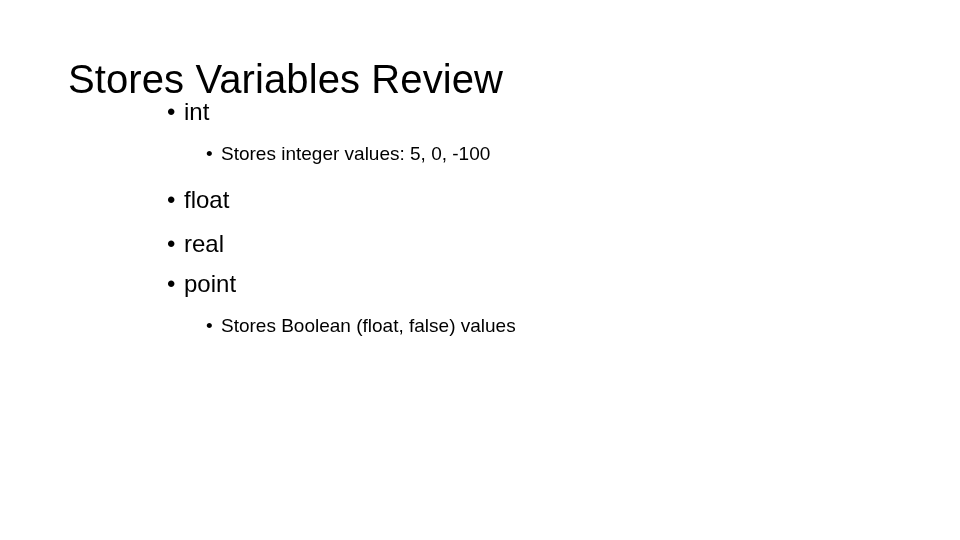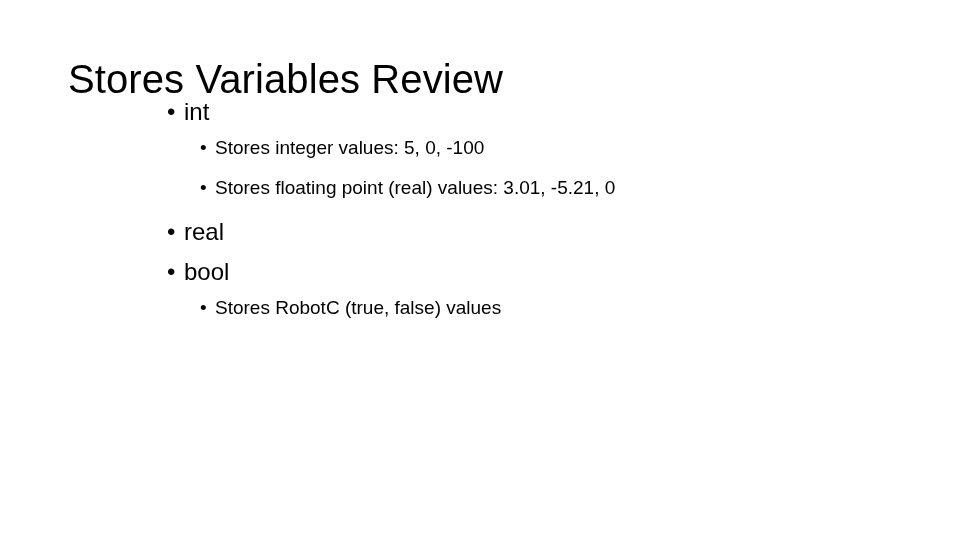--- a/index.html
+++ b/index.html
@@ -43,21 +43,21 @@
     position: relative;
     margin: 0;
     padding: 0 0 0 167px;
     height: 36px;
     font-size: 24px;
     line-height: 32px;
     white-space: nowrap;
   }
   .bullet-l2 {
     position: relative;
-    margin: 0;
+    margin: 6px;
     padding: 0 0 0 200px;
     height: 36px;
     font-size: 19px;
     line-height: 32px;
     white-space: nowrap;
   }
   .bullet-l1 .dot,
   .bullet-l2 .dot {
     display: inline-block;
   }
@@ -93,41 +93,41 @@
         <span class="dot">•</span><span class="txt">int</span>
       </div>
       <div class="bullet-l2">
         <span class="dot">•</span><span class="txt">Stores integer values: 5, 0, -100</span>
       </div>
     </div>
 
     <div class="spacer-4"></div>
 
     <div class="group">
-      <div class="bullet-l2">
-        <span class="dot">•</span><span class="txt">Stores floating point (real) values: 3.01, -5.21, 0</span>
+      <div class="bullet-l1">
+        <span class="dot">•</span><span class="txt">float</span>
       </div>
     </div>
 
     <div class="spacer-4"></div>
 
 
     <div class="spacer-4"></div>
 
     <div class="group">
       <div class="bullet-l1">
         <span class="dot">•</span><span class="txt">real</span>
       </div>
     </div>
 
     <div class="spacer-4"></div>
 
     <div class="group">
       <div class="bullet-l1">
-        <span class="dot">•</span><span class="txt">bool</span>
+        <span class="dot">•</span><span class="txt">point</span>
       </div>
       <div class="bullet-l2">
-        <span class="dot">•</span><span class="txt">Stores RobotC (true, false) values</span>
+        <span class="dot">•</span><span class="txt">Stores Boolean (float, false) values</span>
       </div>
     </div>
 
   </div>
 </div>
 
 </body></html>

